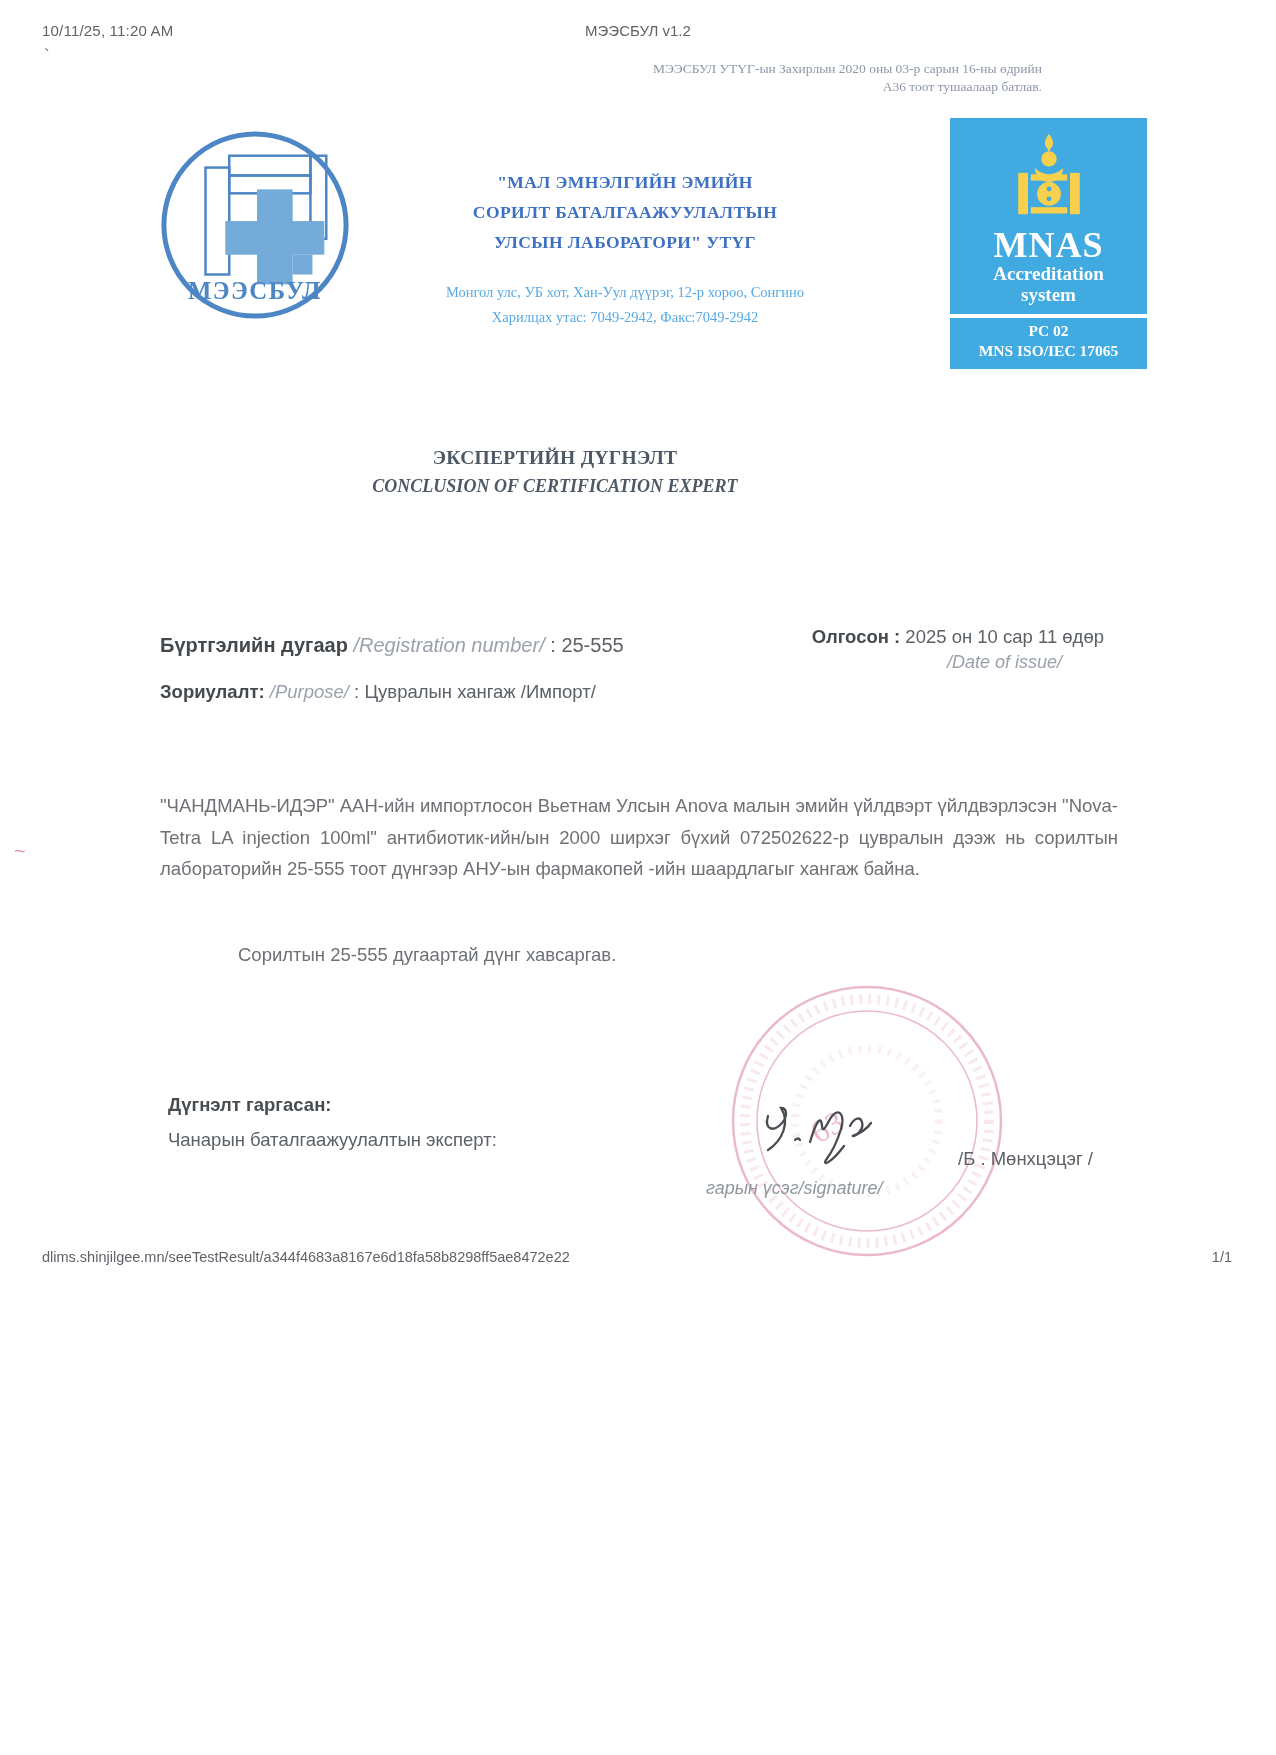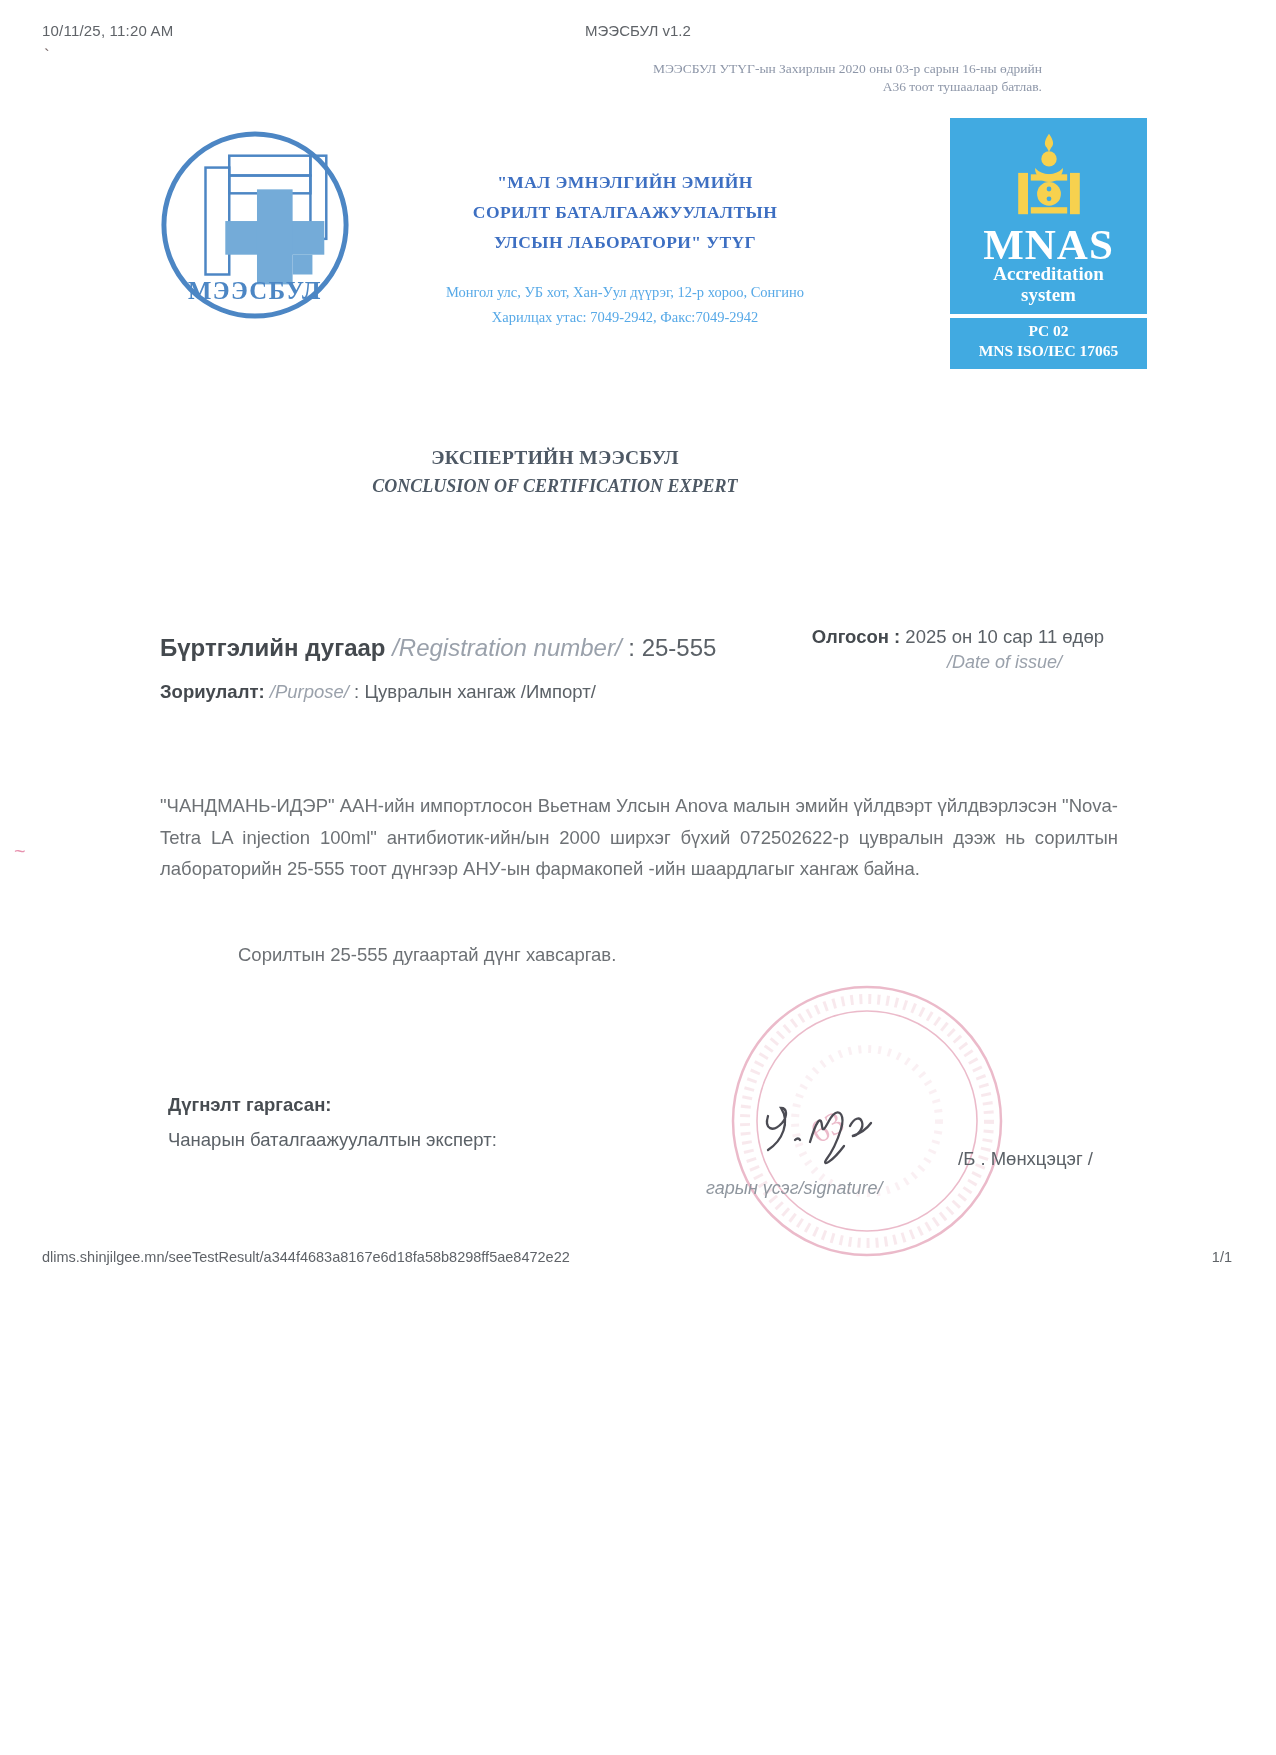--- a/index.html
+++ b/index.html
@@ -27,33 +27,33 @@
   .org{position:absolute;left:382px;top:167px;width:486px;text-align:center;}
   .org-name{font-family:"Liberation Serif","DejaVu Serif",serif;font-weight:bold;
             font-size:17.5px;line-height:30px;color:#3d6fc2;letter-spacing:.4px;}
   .org-addr{margin-top:23px;font-family:"Liberation Serif","DejaVu Serif",serif;
             font-size:14.5px;line-height:25px;color:#57a9e7;}
 
   
   .mnas{position:absolute;left:950px;top:118px;width:197px;background:#41aae1;text-align:center;
         color:#fff;font-family:"Liberation Serif","DejaVu Serif",serif;padding-bottom:2px;}
   .soyombo{width:84px;height:96px;margin-top:9px;}
-  .mnas-name{font-size:43px;font-weight:bold;line-height:36px;letter-spacing:1px;margin-top:0px;}
+  .mnas-name{font-size:36px;font-weight:bold;line-height:36px;letter-spacing:1px;margin-top:0px;}
   .mnas-sub{font-size:19px;font-weight:bold;line-height:21px;}
   .mnas-sub.last{margin-bottom:9px;}
   .mnas-strip{border-top:4px solid #fff;padding:3px 8px 6px;font-weight:bold;font-size:15.5px;line-height:20px;}
 
   
   .title{position:absolute;left:150px;top:444px;width:810px;text-align:center;
          font-family:"Liberation Serif","DejaVu Serif",serif;color:#4e5965;}
   .title .t1{font-weight:bold;font-size:19.5px;line-height:28px;letter-spacing:.3px;}
   .title .t2{font-style:italic;font-weight:bold;font-size:18px;margin-top:4px;}
 
   
-  .meta-reg{position:absolute;left:160px;top:634px;font-size:24px;color:#5b6167;}
+  .meta-reg{position:absolute;left:160px;top:634px;font-size:20px;color:#5b6167;}
   .meta-purpose{position:absolute;left:160px;top:681px;font-size:18.5px;color:#5b6167;}
   .b{font-weight:bold;color:#44494e;}
   .i{font-style:italic;color:#9aa1ab;}
   .issued{position:absolute;right:172px;top:626px;text-align:right;font-size:18.5px;color:#5b6167;}
   .issued .cap{font-style:italic;color:#9aa1ab;margin-top:4px;margin-right:42px;font-size:18px;}
 
   
   .body-par{position:absolute;left:160px;top:790px;width:958px;font-size:18.5px;
             line-height:31.5px;color:#6d7175;text-align:justify;}
   .attach{position:absolute;left:238px;top:944px;font-size:18.5px;color:#6d7175;}
@@ -129,21 +129,21 @@
     <div class="mnas-name">MNAS</div>
     <div class="mnas-sub">Accreditation</div>
     <div class="mnas-sub last">system</div>
     <div class="mnas-strip">
       <div>PC 02</div>
       <div>MNS ISO/IEC 17065</div>
     </div>
   </div>
 
   <div class="title">
-    <div class="t1">ЭКСПЕРТИЙН МЭЭСБУЛ</div>
+    <div class="t1">ЭКСПЕРТИЙН ДҮГНЭЛТ</div>
     <div class="t2">CONCLUSION OF CERTIFICATION EXPERT</div>
   </div>
 
   <div class="meta-reg">
     <span class="b">Бүртгэлийн дугаар</span>
     <span class="i">/Registration number/</span>
     <span>:</span>
     <span>25-555</span>
   </div>
 

